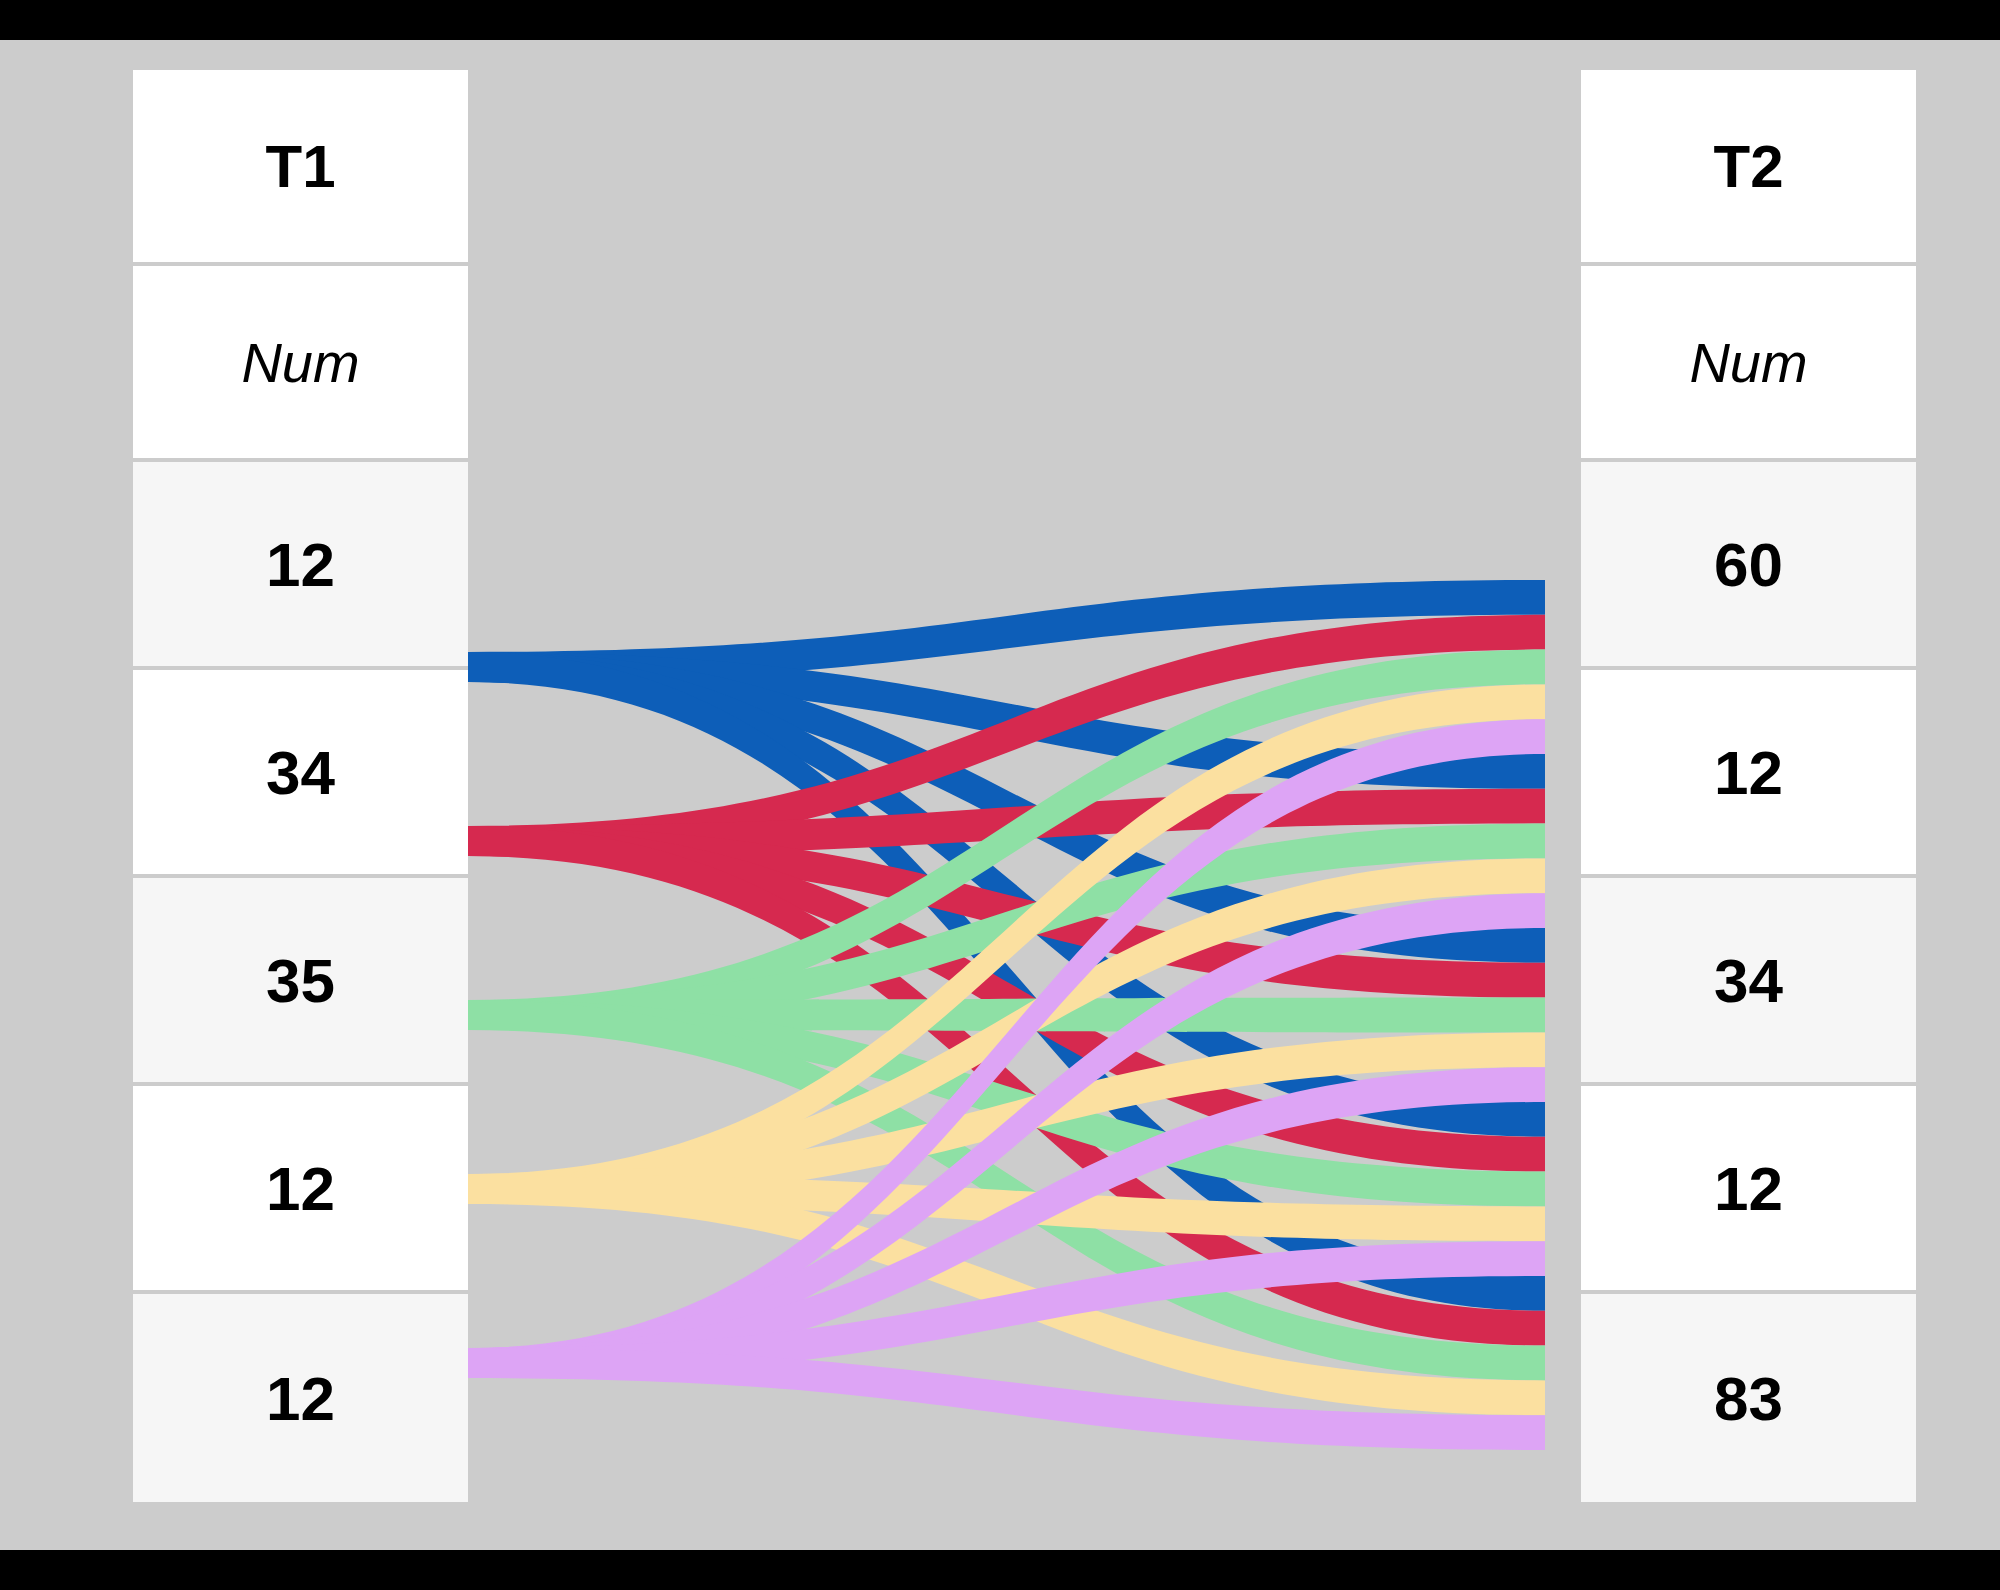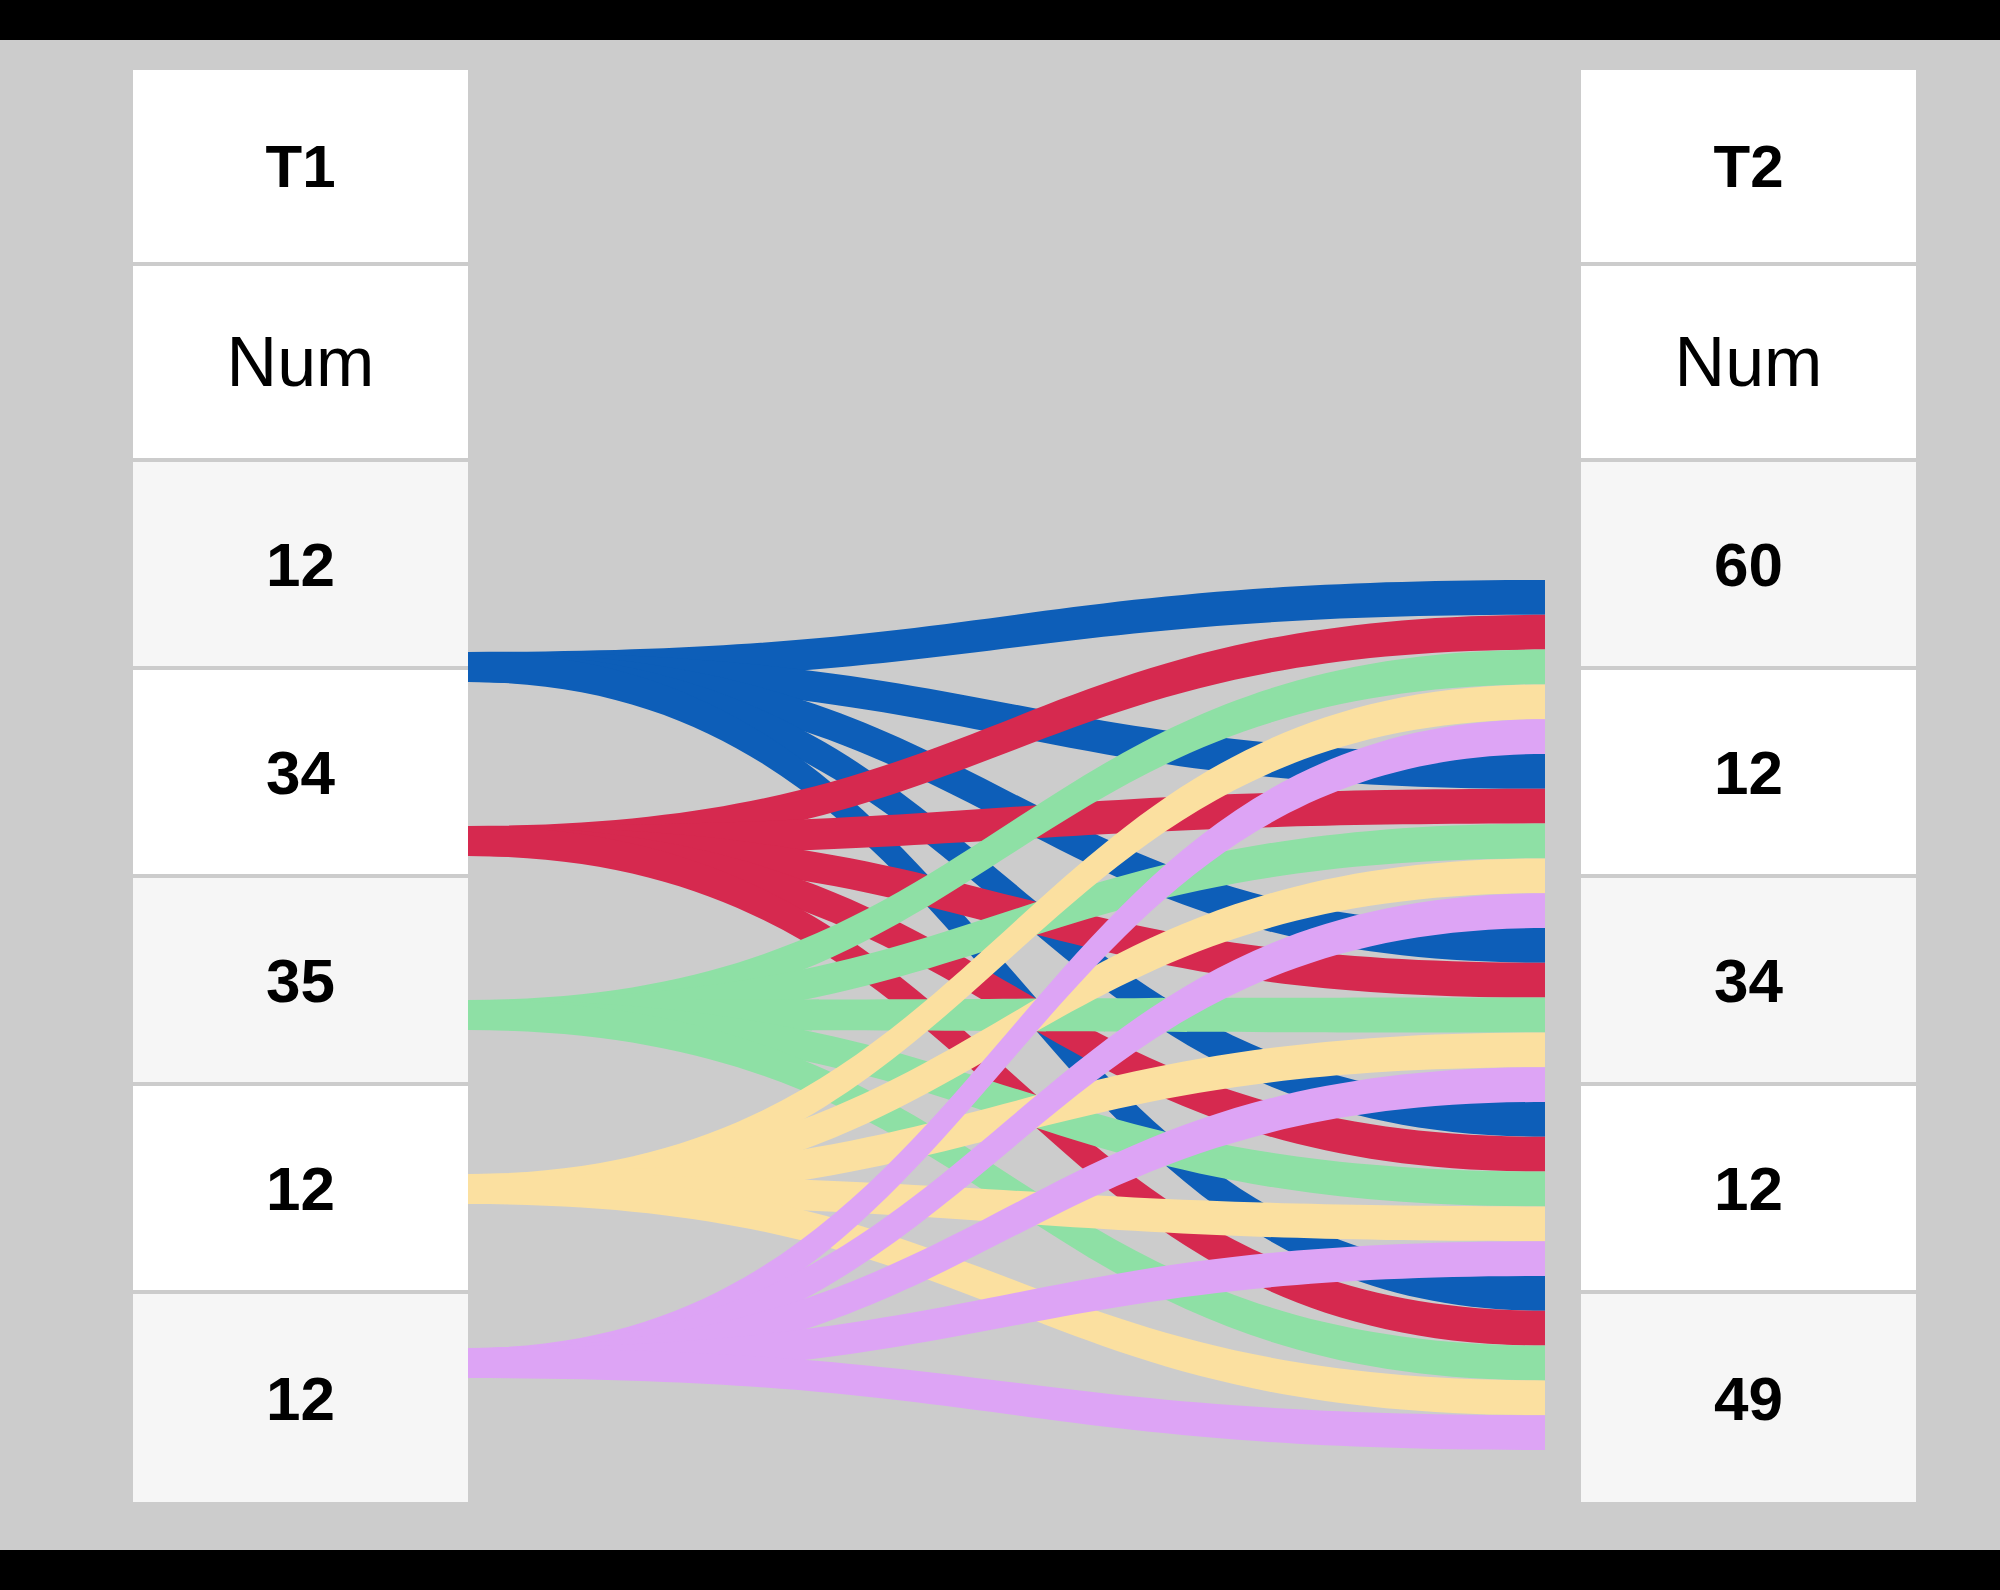--- a/index.html
+++ b/index.html
@@ -61,22 +61,23 @@
   }
   .cell.alt { background: #f6f6f6; }
 
   .cell.header {
     height: 196px;
     font-size: 60px;
     font-weight: bold;
   }
   .cell.subheader {
     height: 196px;
-    font-size: 70px;
+    font-size: 56px;
     font-weight: normal;
+    font-style: italic;
   }
   .cell.data {
     height: 208px;
     font-size: 62px;
     font-weight: bold;
   }
   .cell.last { border-bottom: none; }
 
   
   #flow {
@@ -105,21 +106,21 @@
     <div class="cell data alt last">12</div>
   </div>
 
   <div class="table" id="table-right">
     <div class="cell header">T2</div>
     <div class="cell subheader">Num</div>
     <div class="cell data alt">60</div>
     <div class="cell data">12</div>
     <div class="cell data alt">34</div>
     <div class="cell data">12</div>
-    <div class="cell data alt last">49</div>
+    <div class="cell data alt last">83</div>
   </div>
 
   <div id="flow">
     <svg id="flow-svg" viewBox="0 0 1077 870" preserveAspectRatio="none">
         <path d="M 0 72 C 538.5 72, 538.5 0, 1077 0 L 1077 34.8 C 538.5 34.8, 538.5 102, 0 102 Z" fill="#0d5eb8" stroke="none"></path>
         <path d="M 0 72 C 538.5 72, 538.5 174, 1077 174 L 1077 208.8 C 538.5 208.8, 538.5 102, 0 102 Z" fill="#0d5eb8" stroke="none"></path>
         <path d="M 0 72 C 538.5 72, 538.5 348, 1077 348 L 1077 382.8 C 538.5 382.8, 538.5 102, 0 102 Z" fill="#0d5eb8" stroke="none"></path>
         <path d="M 0 72 C 538.5 72, 538.5 522, 1077 522 L 1077 556.8 C 538.5 556.8, 538.5 102, 0 102 Z" fill="#0d5eb8" stroke="none"></path>
         <path d="M 0 72 C 538.5 72, 538.5 696, 1077 696 L 1077 730.8 C 538.5 730.8, 538.5 102, 0 102 Z" fill="#0d5eb8" stroke="none"></path>
         <path d="M 0 246 C 538.5 246, 538.5 34.8, 1077 34.8 L 1077 69.6 C 538.5 69.6, 538.5 276, 0 276 Z" fill="#d6294f" stroke="none"></path>

